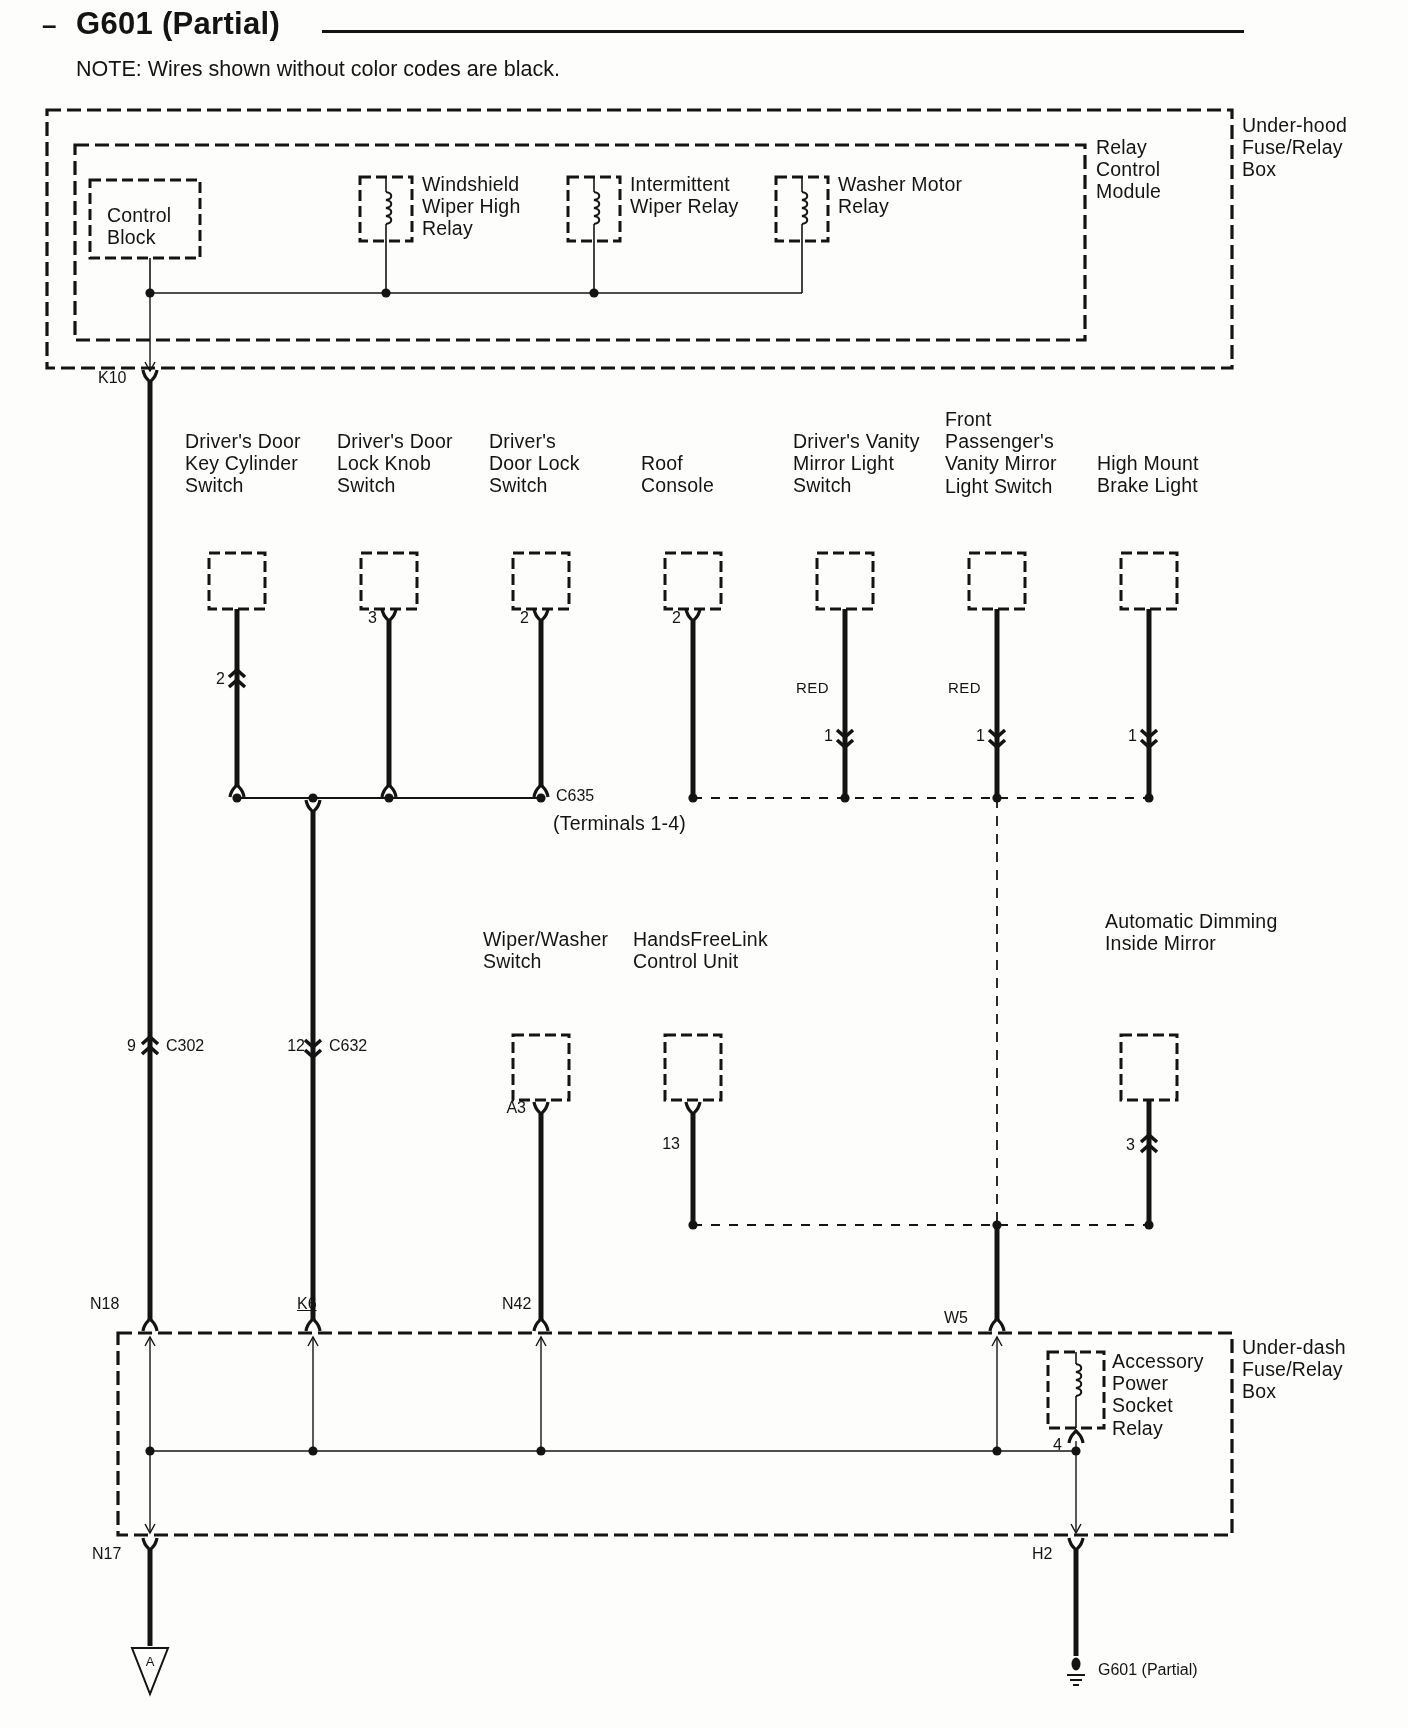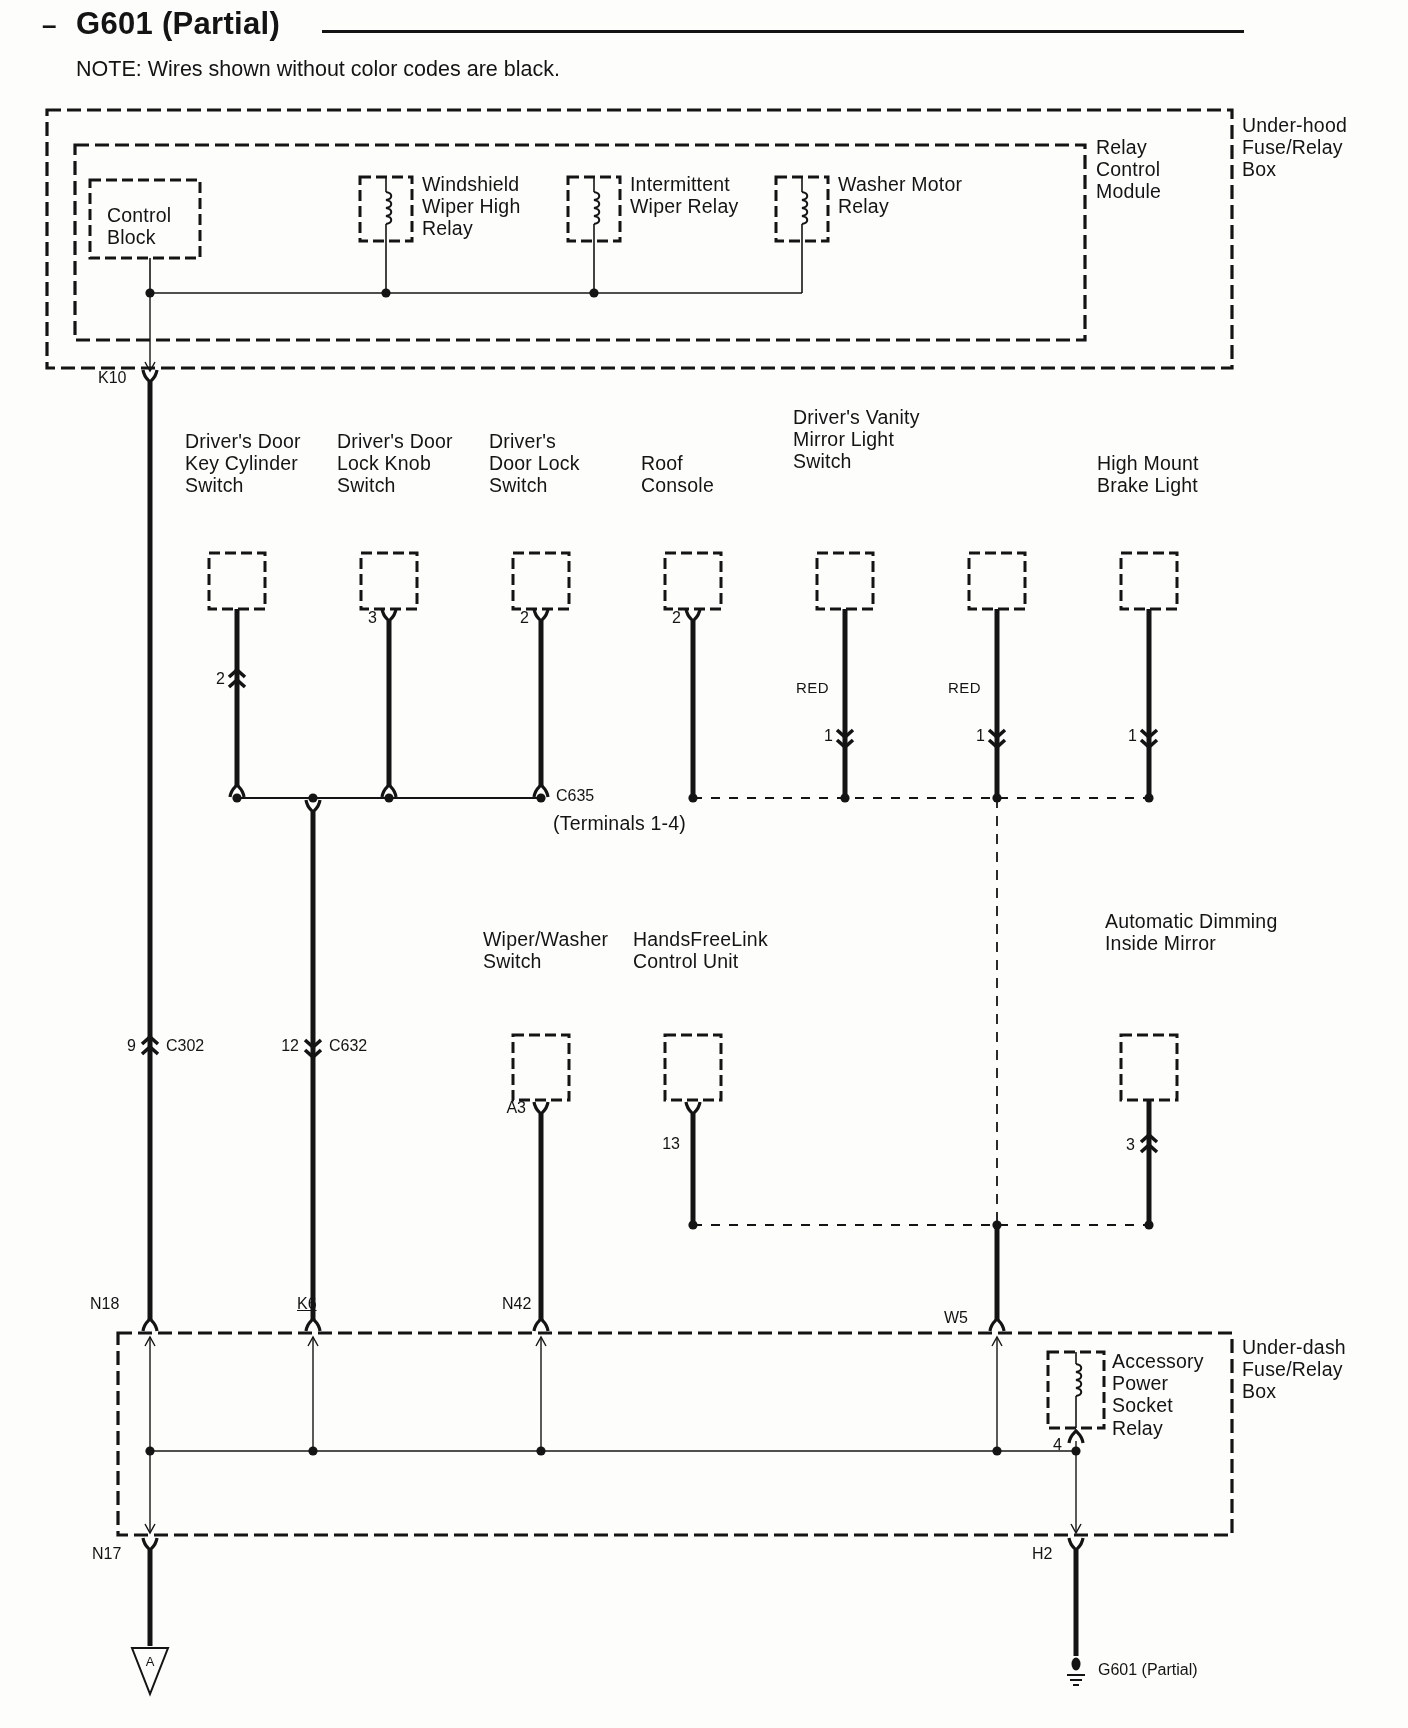--- a/index.html
+++ b/index.html
@@ -258,42 +258,46 @@
 Key Cylinder
 Switch</div>
 <div class="lbl" style="left:337px;top:430px;">Driver's Door
 Lock Knob
 Switch</div>
 <div class="lbl" style="left:489px;top:430px;">Driver's
 Door Lock
 Switch</div>
 <div class="lbl" style="left:641px;top:452px;">Roof
 Console</div>
-<div class="lbl" style="left:793px;top:406px;">Driver's Vanity
+<div class="lbl" style="left:793px;top:430px;">Driver's Vanity
 Mirror Light
 Switch</div>
+<div class="lbl" style="left:945px;top:408px;">Front
+Passenger's
+Vanity Mirror
+Light Switch</div>
 <div class="lbl" style="left:1097px;top:452px;">High Mount
 Brake Light</div>
 
 <div class="pin ra" style="left:193px;top:671px;width:32px;">2</div>
 <div class="pin ra" style="left:345px;top:610px;width:32px;">3</div>
 <div class="pin ra" style="left:497px;top:610px;width:32px;">2</div>
 <div class="pin ra" style="left:649px;top:610px;width:32px;">2</div>
 <div class="red" style="left:796px;top:680px;">RED</div>
 <div class="pin ra" style="left:801px;top:728px;width:32px;">1</div>
 <div class="red" style="left:948px;top:680px;">RED</div>
 <div class="pin ra" style="left:953px;top:728px;width:32px;">1</div>
 <div class="pin ra" style="left:1105px;top:728px;width:32px;">1</div>
 
 <div class="pin" style="left:556px;top:788px;">C635</div>
 <div class="lbl" style="left:553px;top:812px;">(Terminals 1-4)</div>
 
 <div class="pin ra" style="left:104px;top:1038px;width:32px;">9</div>
 <div class="pin" style="left:166px;top:1038px;">C302</div>
-<div class="pin ra" style="left:267px;top:1038px;width:32px;">12</div>
+<div class="pin ra" style="left:273px;top:1038px;width:32px;">12</div>
 <div class="pin" style="left:329px;top:1038px;">C632</div>
 
 <div class="lbl" style="left:483px;top:928px;">Wiper/Washer
 Switch</div>
 <div class="lbl" style="left:633px;top:928px;">HandsFreeLink
 Control Unit</div>
 <div class="lbl" style="left:1105px;top:910px;">Automatic Dimming
 Inside Mirror</div>
 
 <div class="pin ra" style="left:488px;top:1100px;width:38px;">A3</div>

